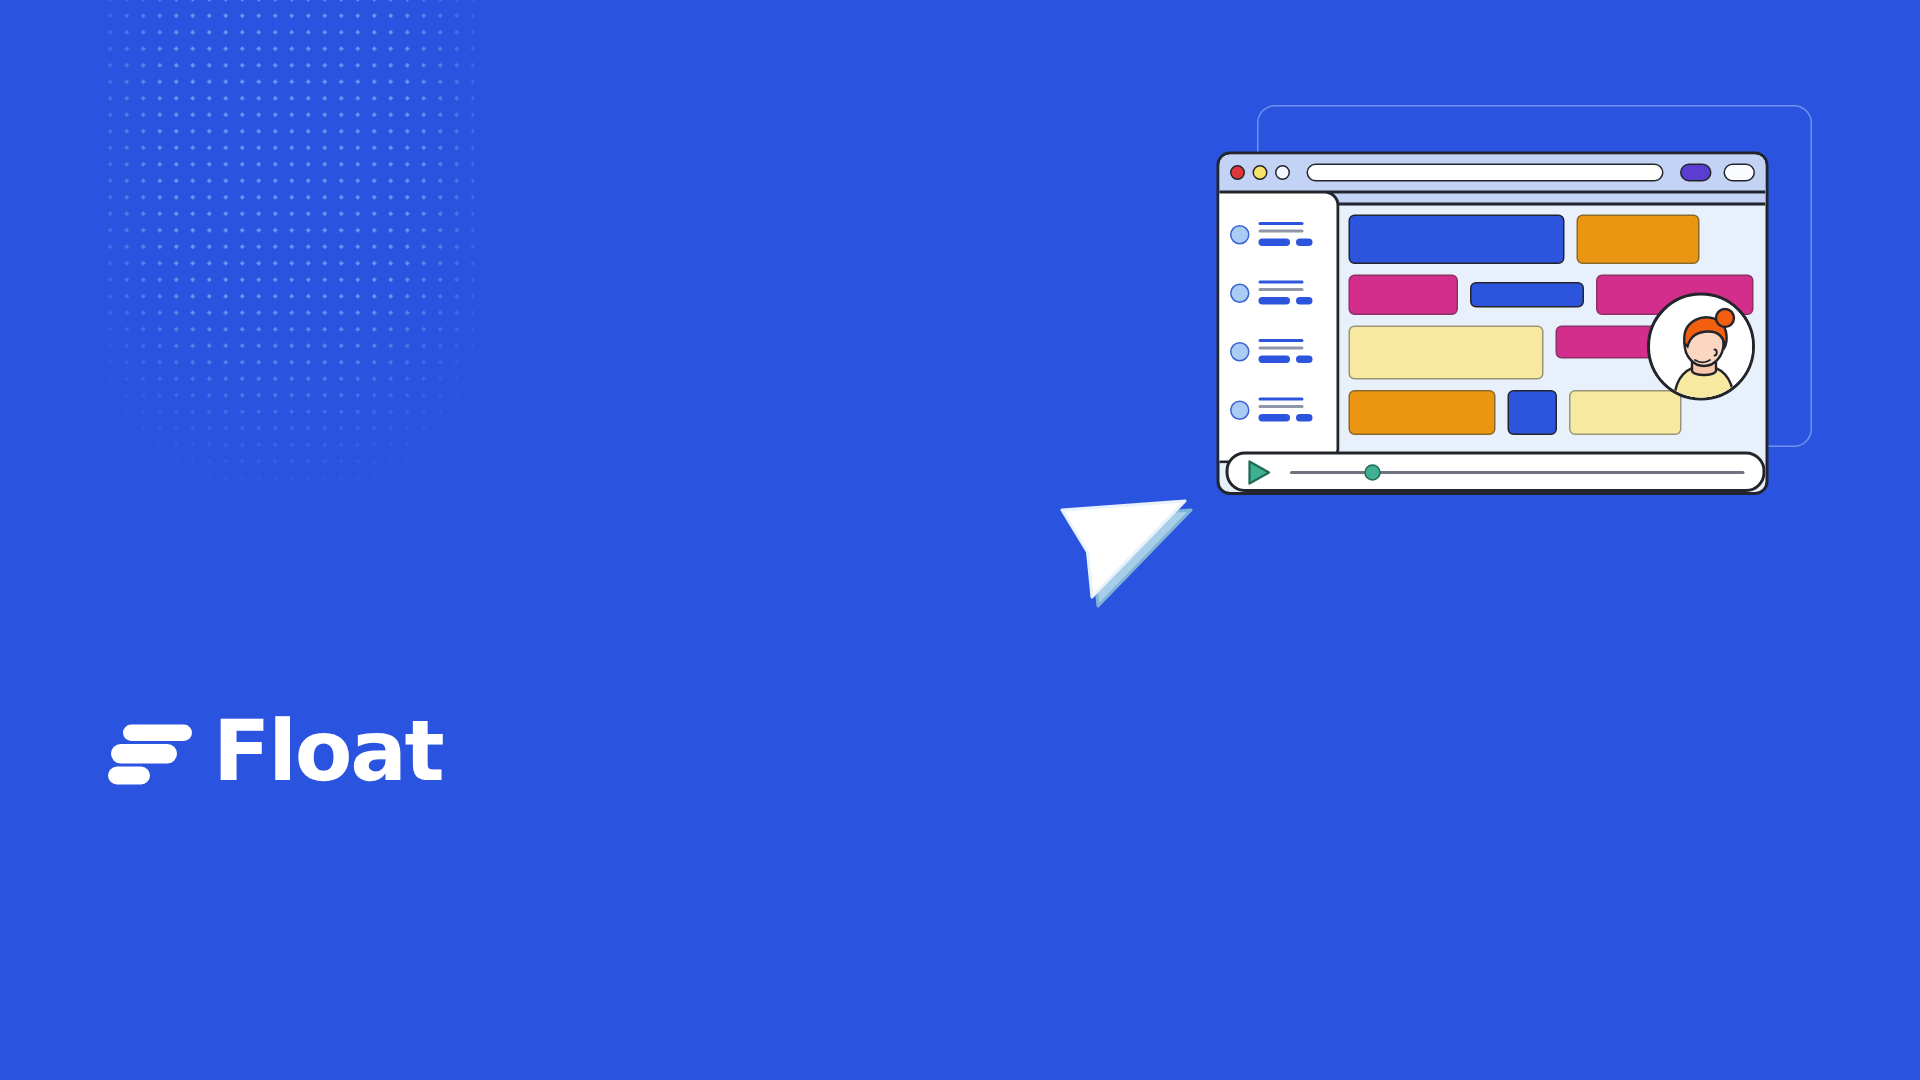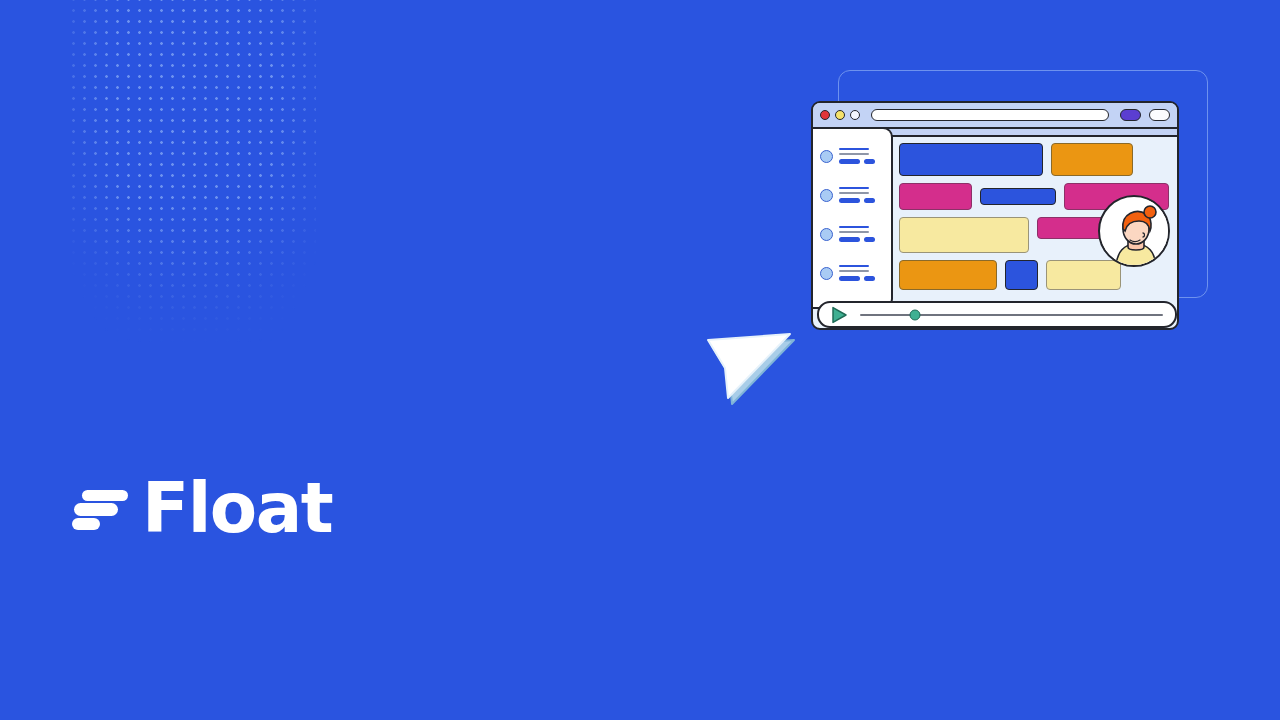--- a/index.html
+++ b/index.html
@@ -38,21 +38,21 @@
     left:72px; top:474px;
     display:flex; align-items:center; gap:14px;
   }
   #logo-mark { position:relative; width:56px; height:48px; }
   #logo-mark i { position:absolute; display:block; background:#ffffff; border-radius:9px; }
   #logo-mark .b1 { width:46px; height:11px; left:10px;  top:5px;  }
   #logo-mark .b2 { width:44px; height:13px; left:2px;   top:18px; }
   #logo-mark .b3 { width:28px; height:12px; left:0px;   top:33px; }
   #logo-wordmark {
     color:#ffffff;
-    font-size:69px;
+    font-size:56px;
     font-weight:bold;
     letter-spacing:-1.5px;
     line-height:1;
     font-family:"DejaVu Sans", sans-serif;
   }
 
   
   #ghost-window {
     position:absolute;
     left:838px; top:70px;

